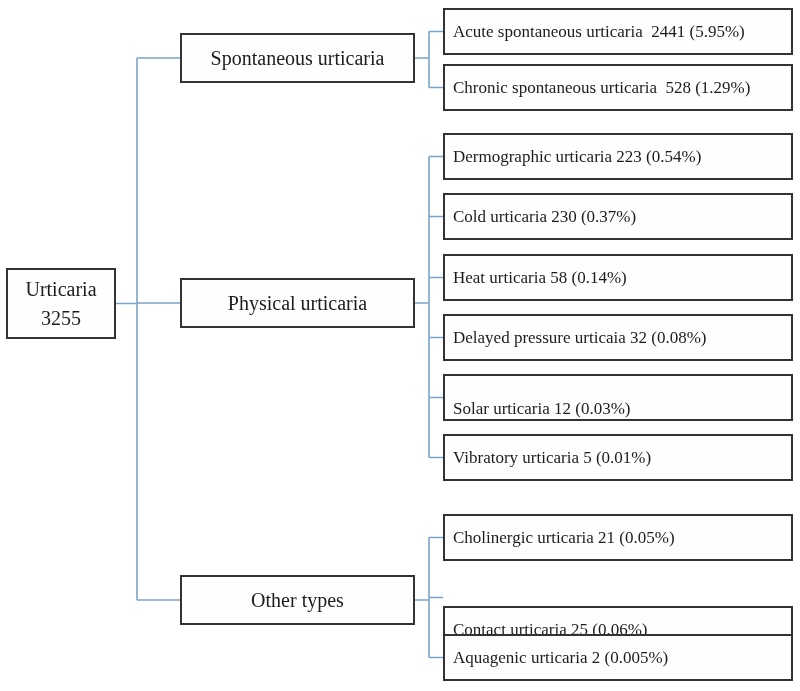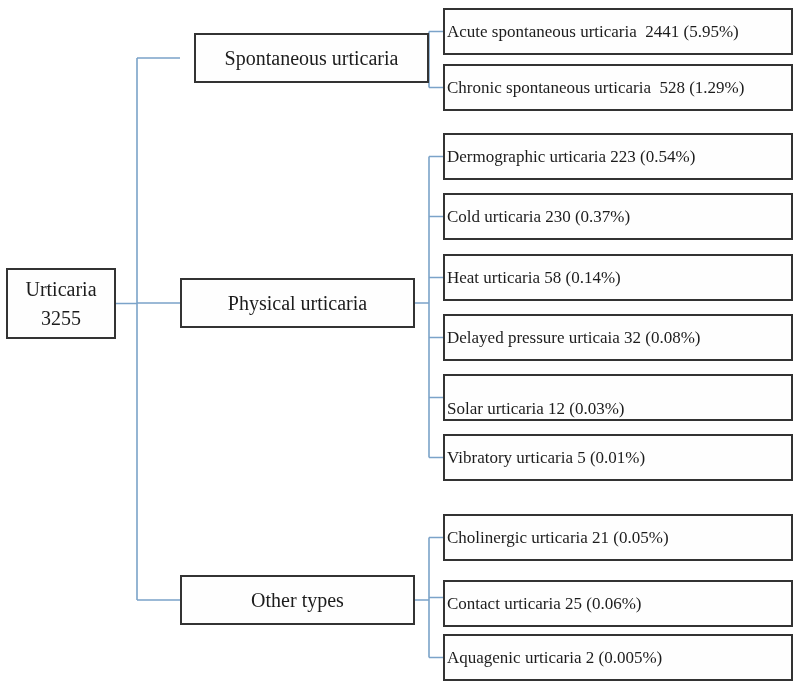--- a/index.html
+++ b/index.html
@@ -39,37 +39,37 @@
   .node.mid {
     left: 180px;
     width: 235px; height: 50px;
     justify-content: center;
     text-align: center;
     font-size: 20px;
   }
   .node.leaf {
     left: 443px;
     width: 350px; height: 47px;
-    padding-left: 2px;
+    padding-left: 8px;
     font-size: 17px;
     white-space: pre;
   }
-  .mid.g0 { top: 33px; margin-left: 14px; }
+  .mid.g0 { top: 33px; }
   .mid.g1 { top: 278px; }
   .mid.g2 { top: 575px; }
   .leaf.l0  { top: 8px; }
   .leaf.l1  { top: 64px; }
   .leaf.l2  { top: 133px; }
   .leaf.l3  { top: 193px; }
   .leaf.l4  { top: 254px; }
   .leaf.l5  { top: 314px; }
   .leaf.l6  { top: 374px; align-items: flex-end; }
   .leaf.l7  { top: 434px; }
   .leaf.l8  { top: 514px; }
-  .leaf.l9  { top: 580px; }
+  .leaf.l9  { top: 606px; }
   .leaf.l10 { top: 634px; }
 </style>
 </head>
 <body>
 
 <div class="canvas">
 
   <svg class="connectors" viewBox="0 0 800 691" xmlns="http://www.w3.org/2000/svg" aria-hidden="true">
     <path fill="none" stroke="#7ba3c9" stroke-width="1.6" d="M115 303.5 H137
              M137 58 V600

